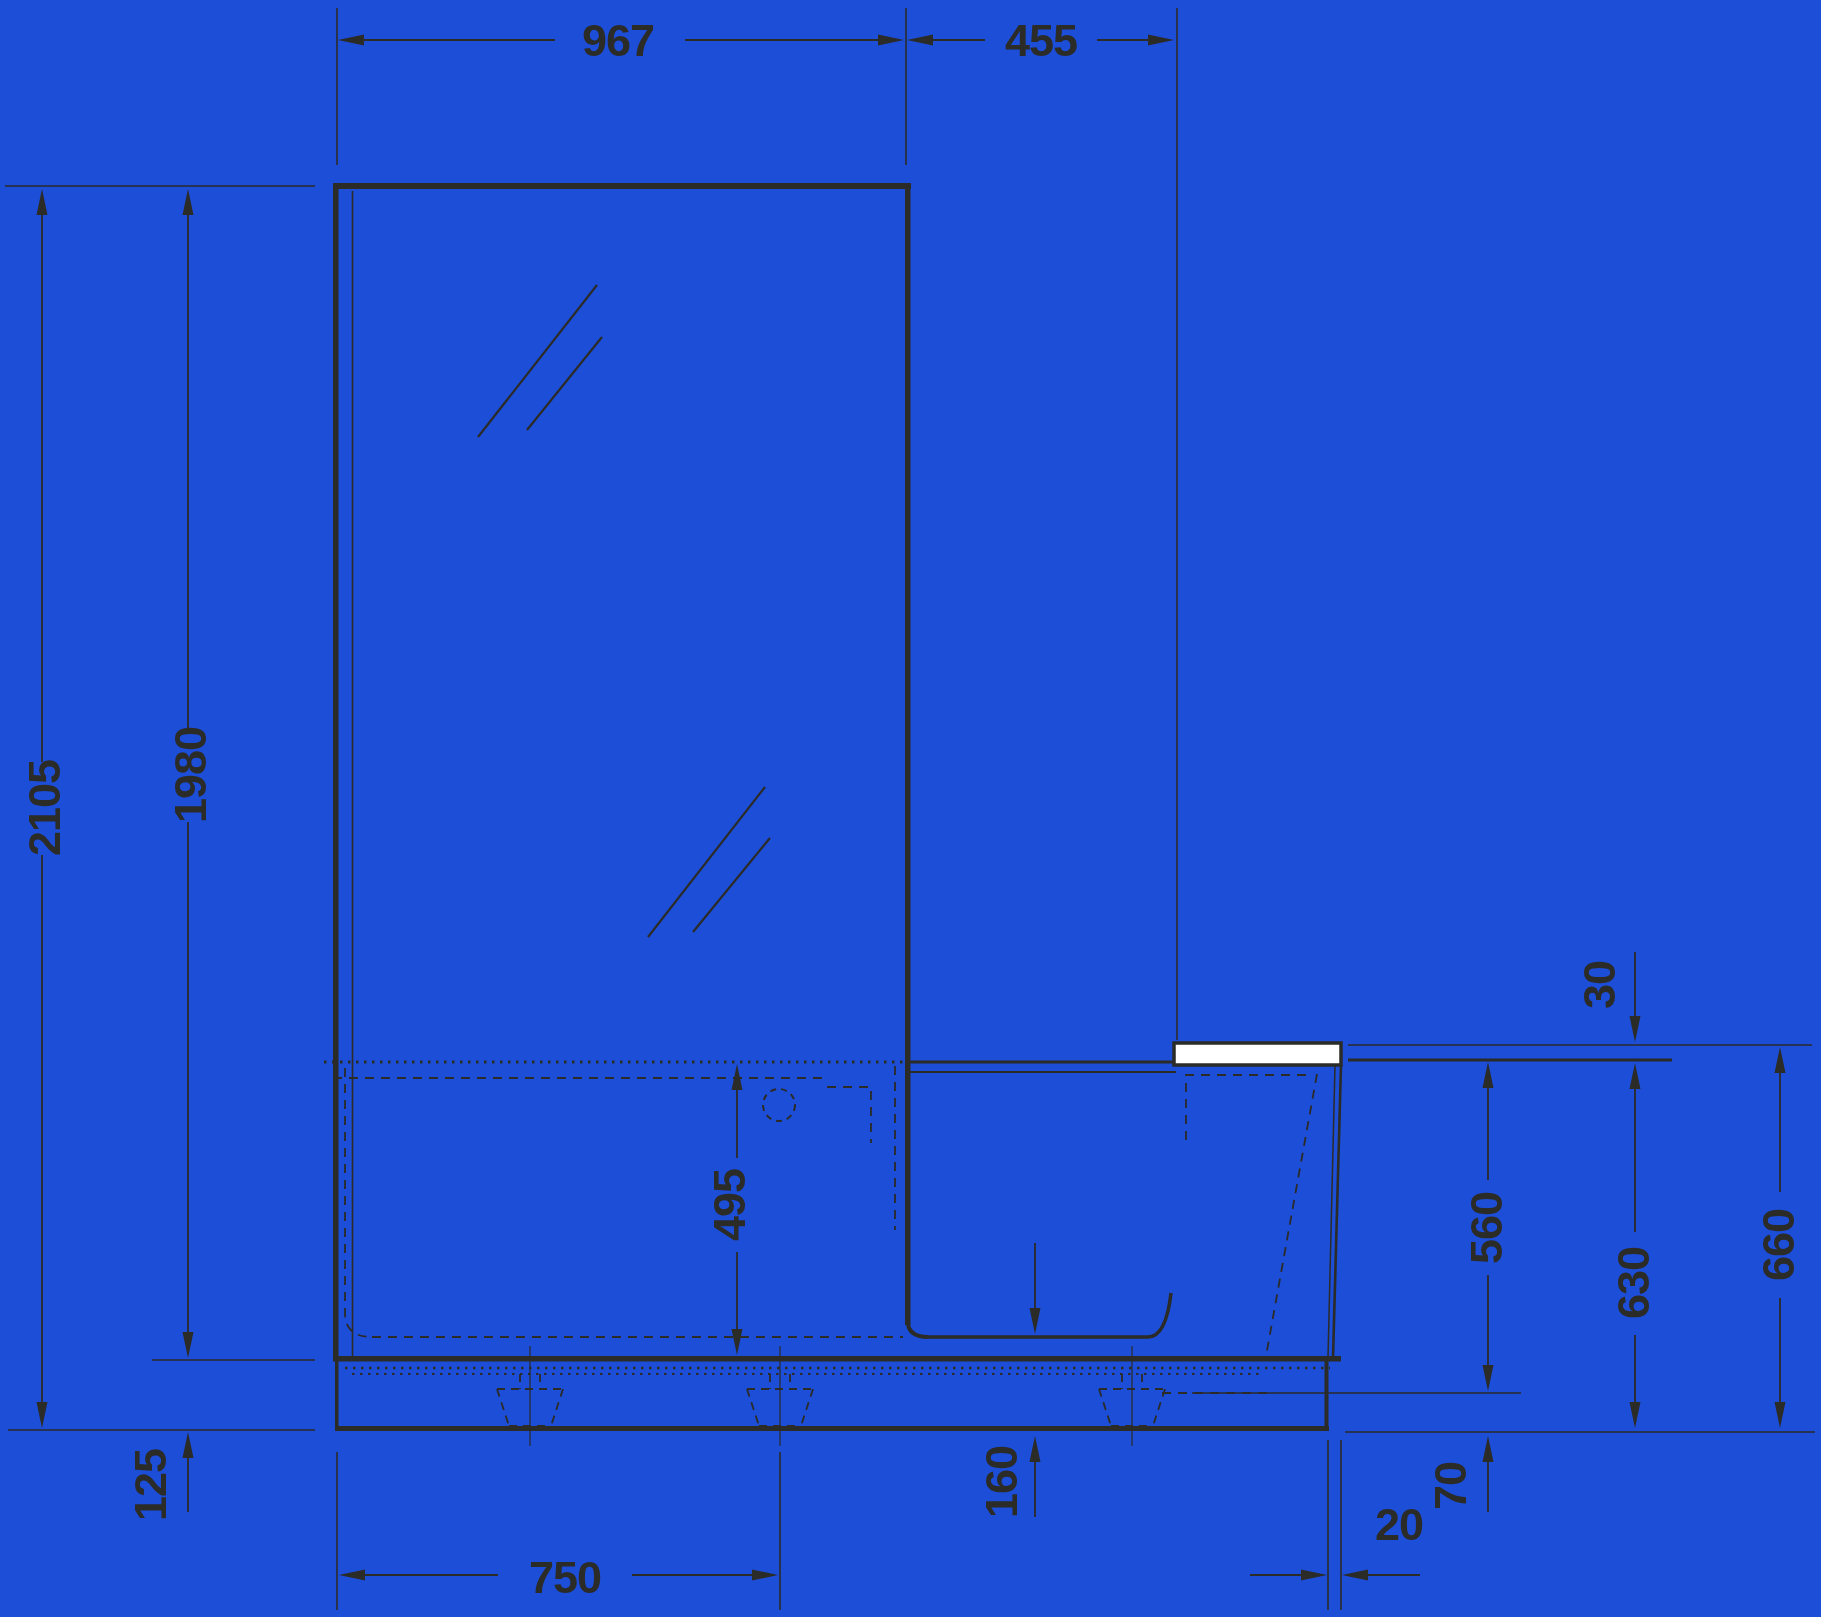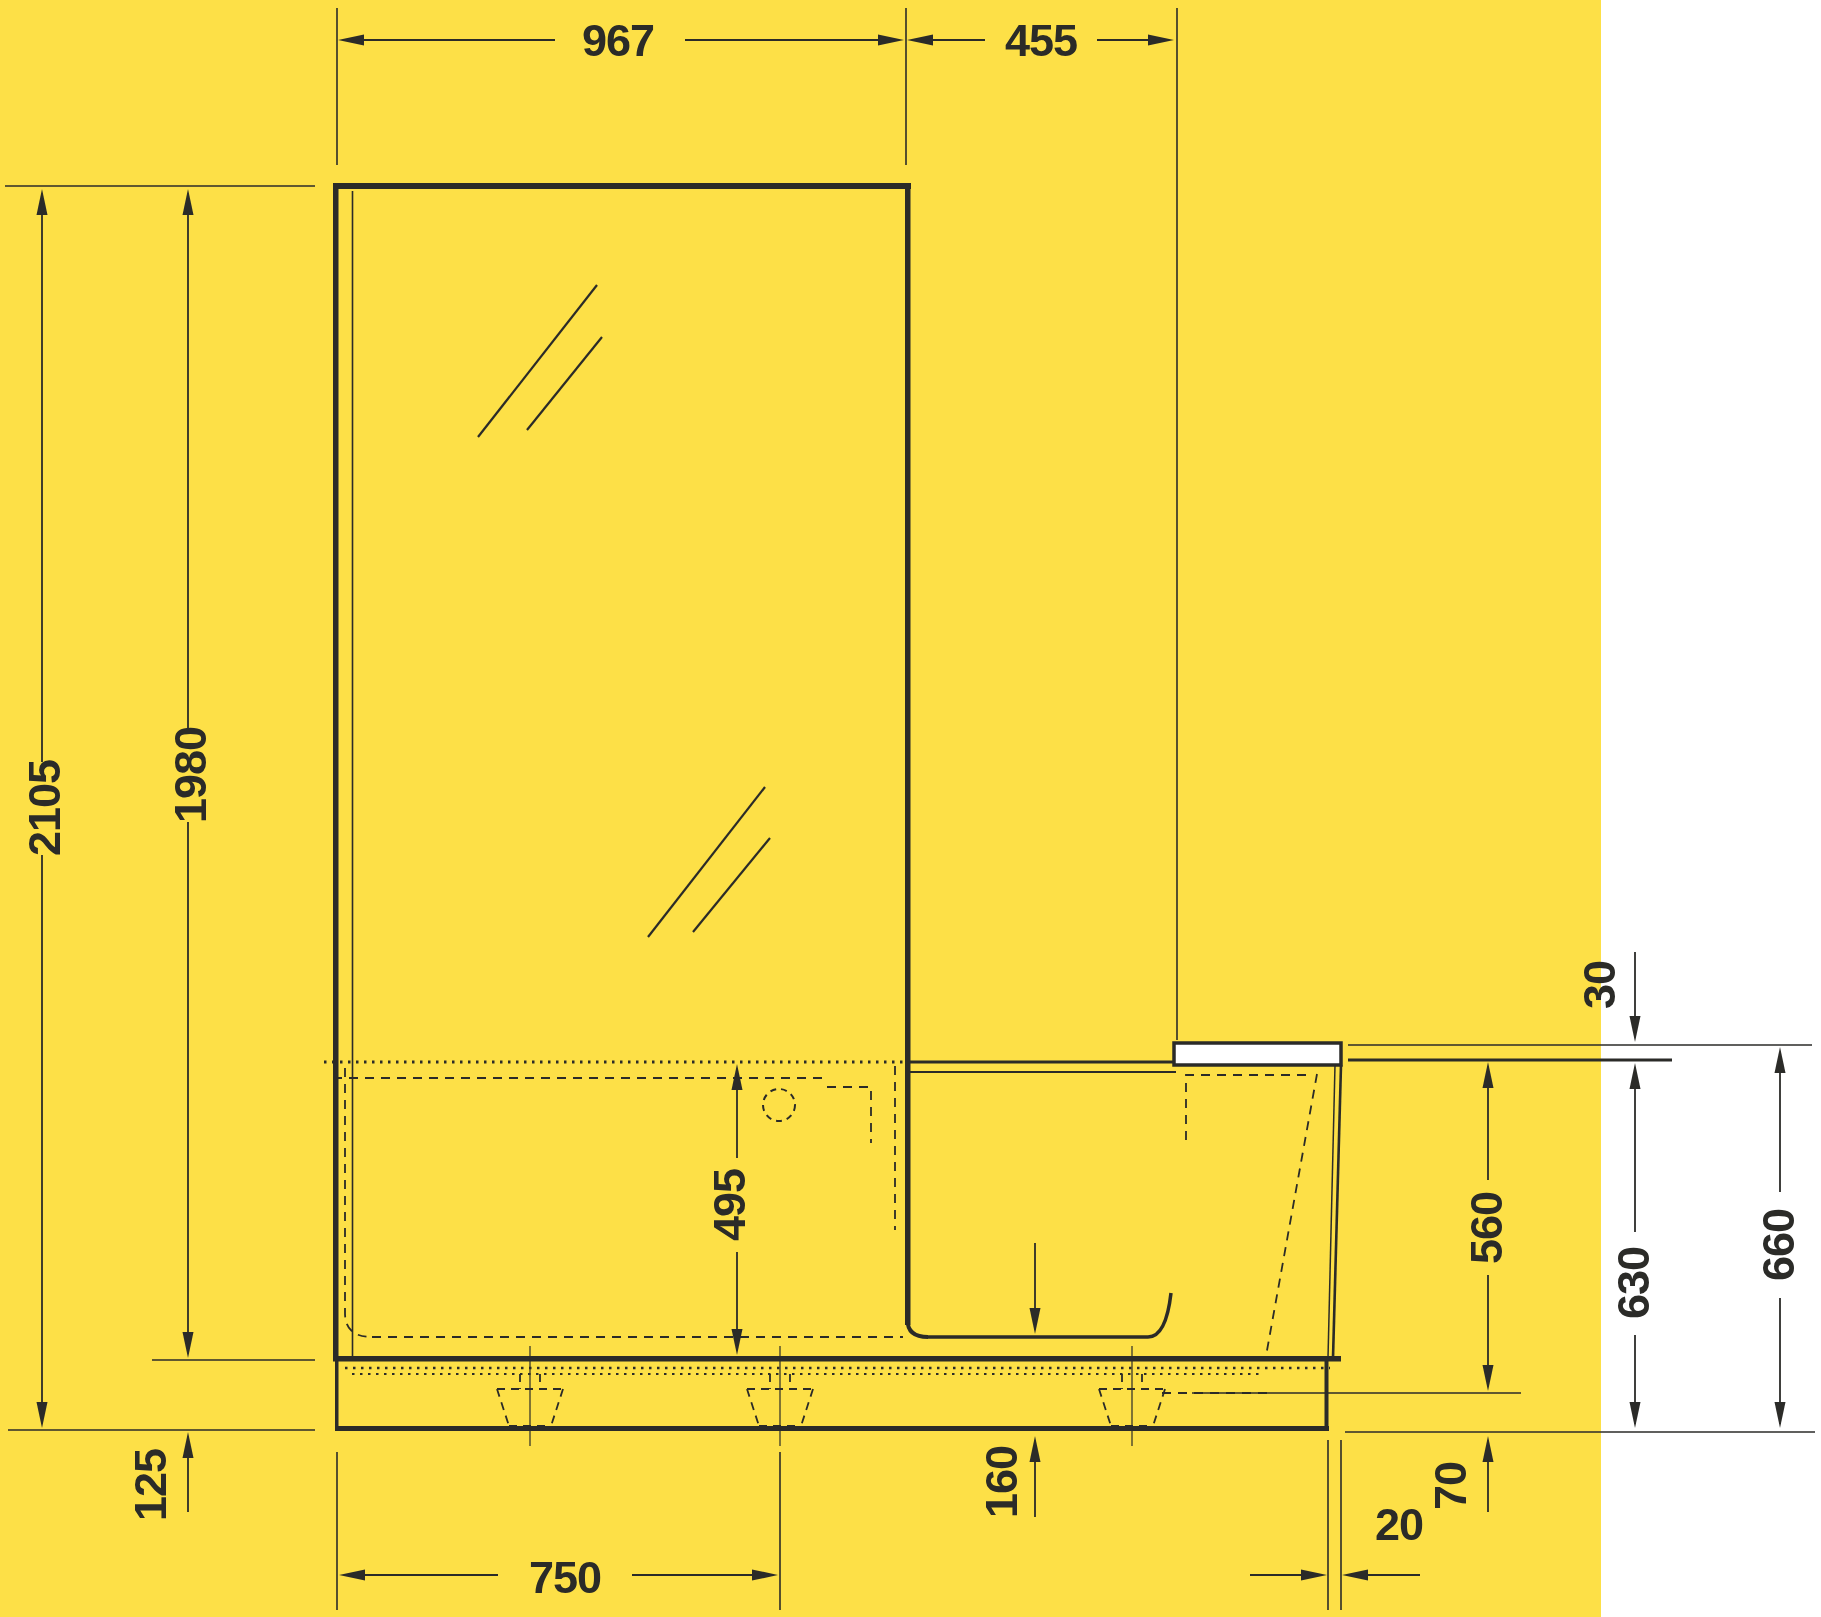--- a/index.html
+++ b/index.html
@@ -1,20 +1,20 @@
 <!DOCTYPE html>
 <html><head>
 <meta charset="utf-8">
 <style>
   html, body { margin: 0; padding: 0; background: #ffffff; }
   .canvas {
     position: relative;
-    width: 1601px;
+    width: 1821px;
     height: 1617px;
-    background: #fde047;
+    background: #1d4ed8;
     font-family: "Liberation Sans", sans-serif;
   }
   svg text {
     font-family: "Liberation Sans", sans-serif;
     font-weight: 700;
     font-size: 45px;
     letter-spacing: -1px;
     fill: #2b2b28;
   }
 </style>

